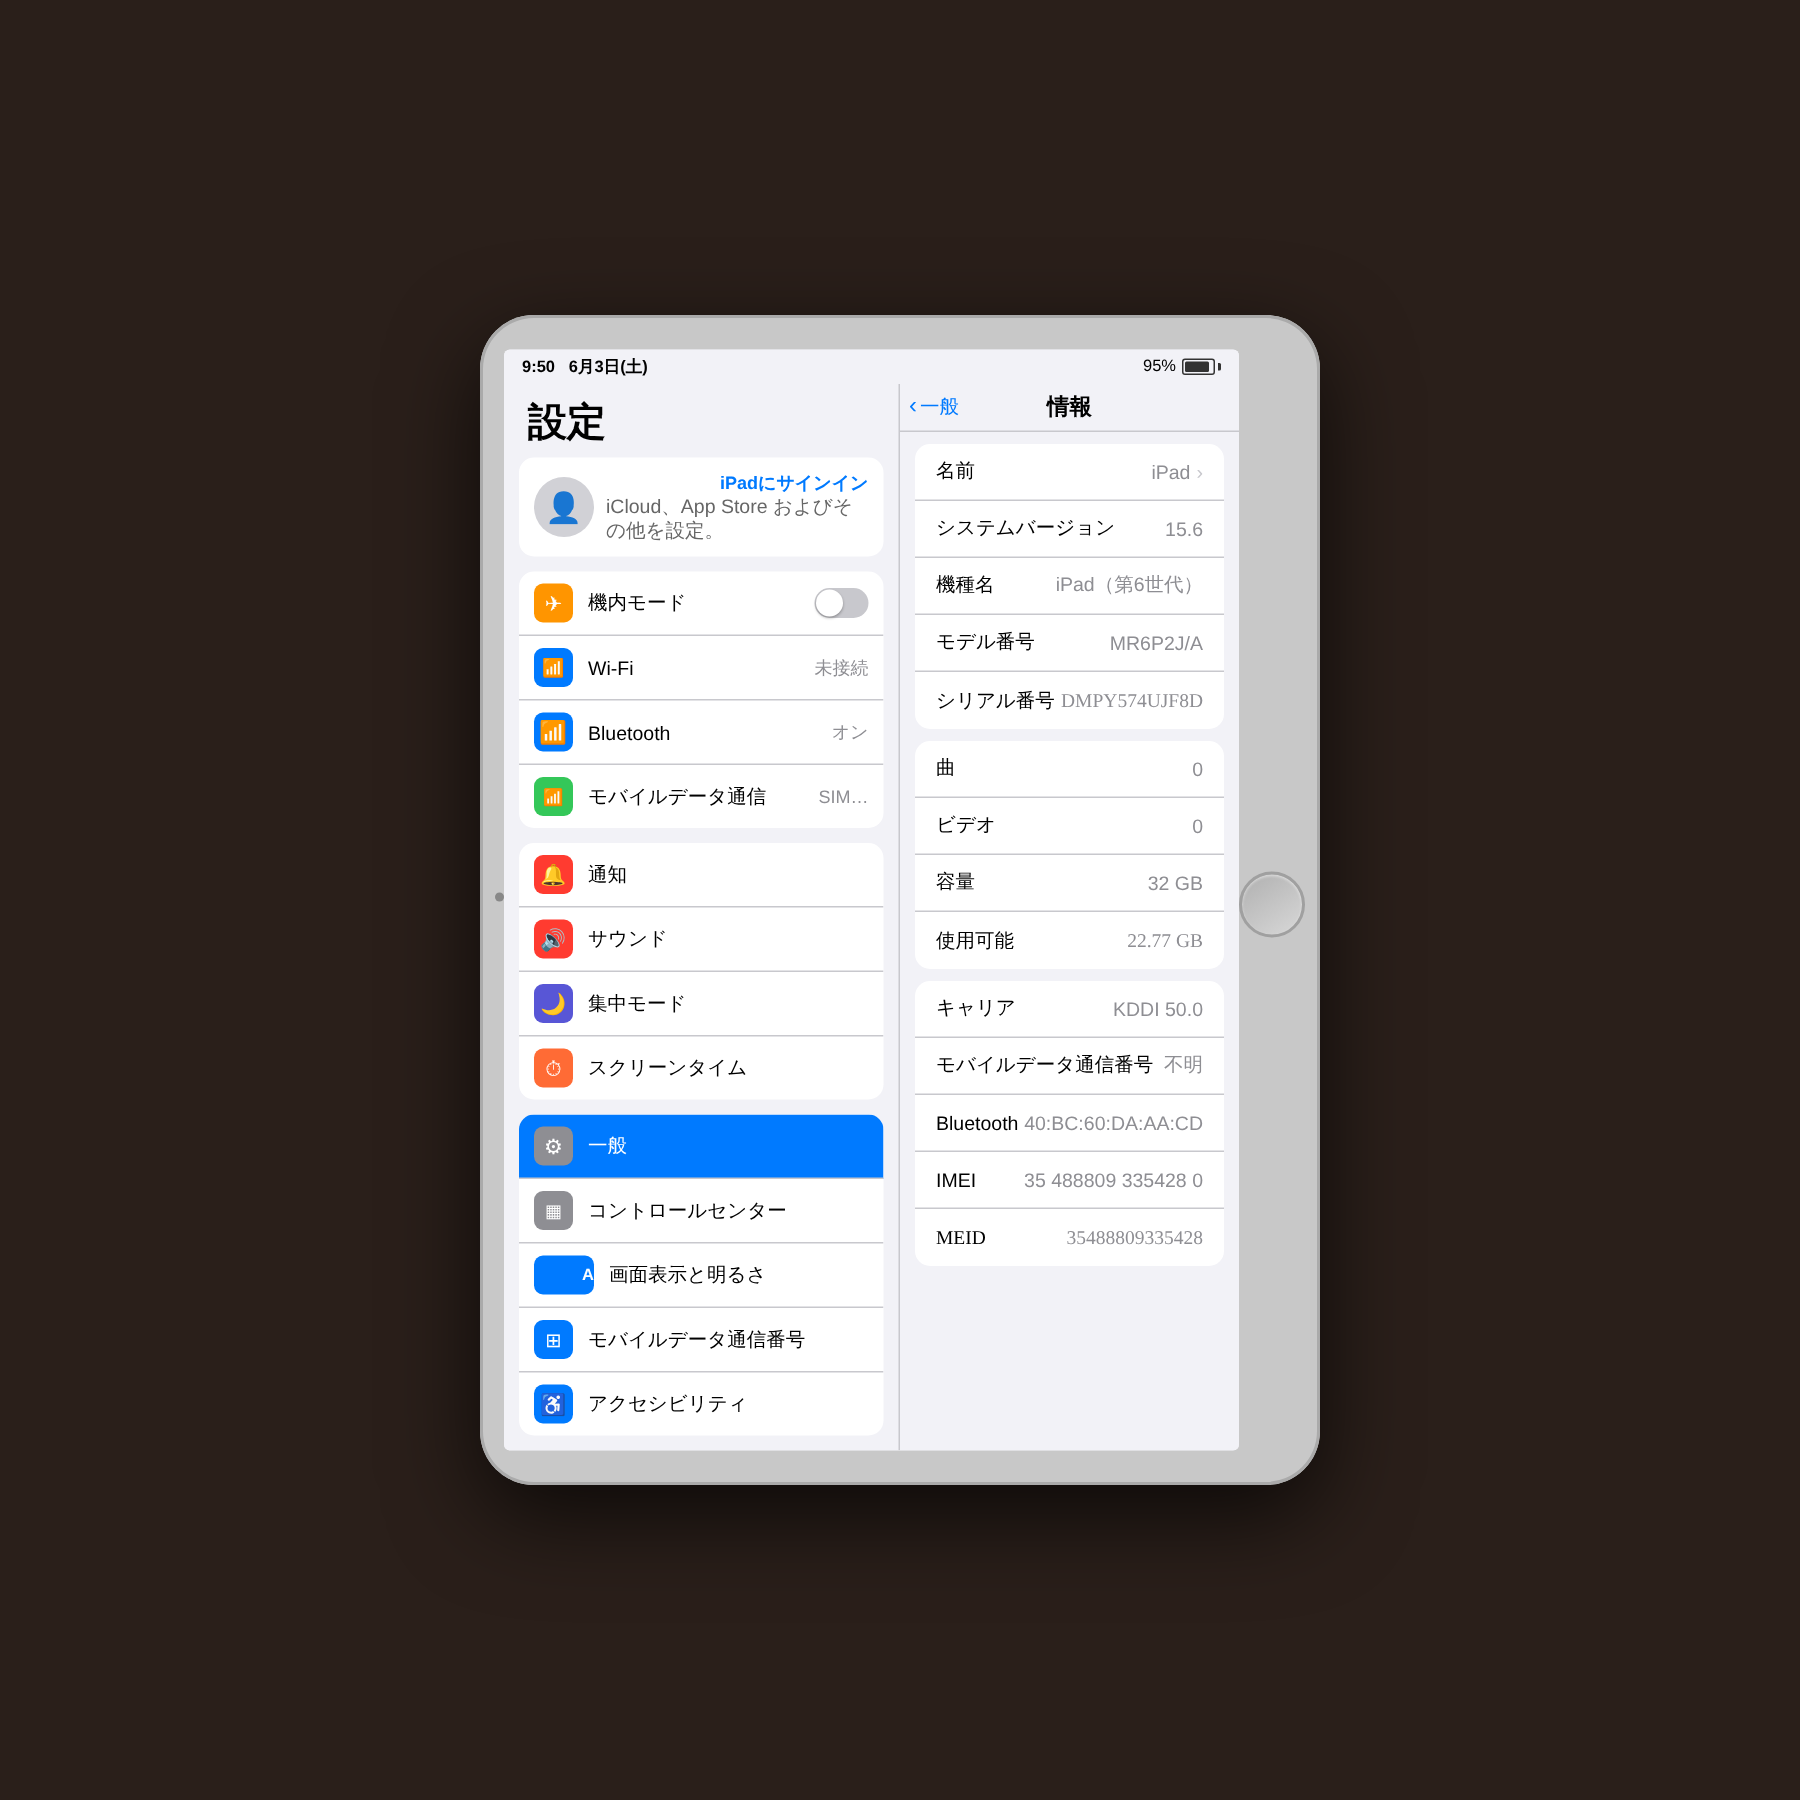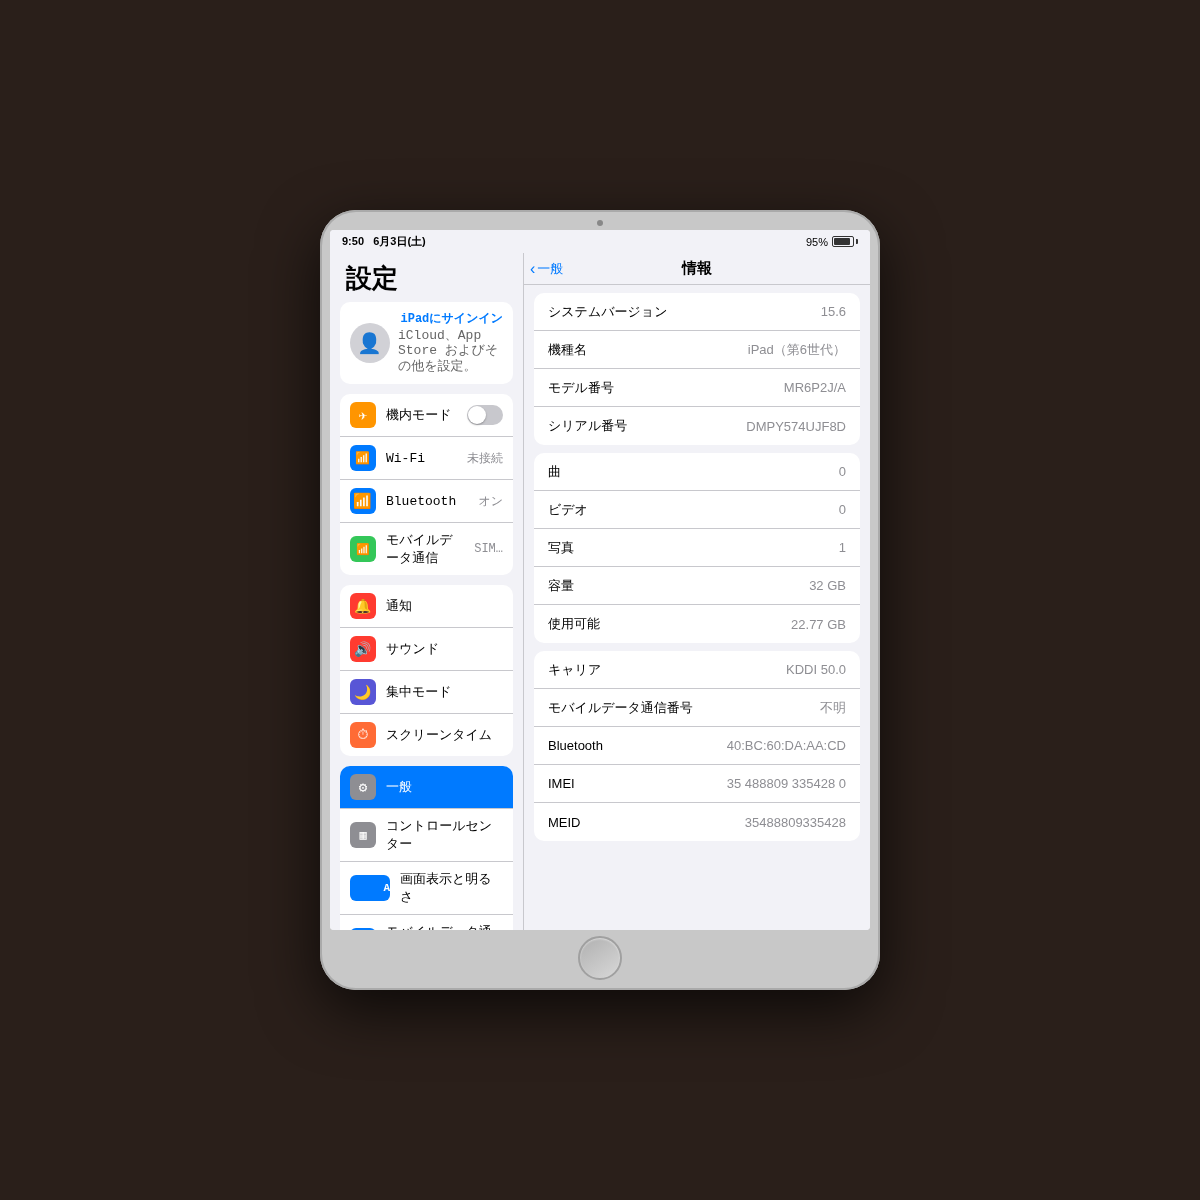--- a/index.html
+++ b/index.html
@@ -12,21 +12,20 @@
       height: 1200px;
       font-family: -apple-system, 'Helvetica Neue', Arial, sans-serif;
     }
 
     .ipad-outer {
       width: 560px;
       height: 780px;
       background: #c8c8c8;
       border-radius: 36px;
       display: flex;
-      flex-direction: column;
       align-items: center;
       padding: 10px;
       box-shadow: 0 20px 60px rgba(0,0,0,0.7), inset 0 0 0 2px #aaa;
       position: relative;
     }
 
     .camera-dot {
       width: 6px;
       height: 6px;
       background: #888;
@@ -107,26 +106,25 @@
 
     
     .main-content {
       display: flex;
       flex: 1;
       overflow: hidden;
     }
 
     
     .sidebar {
-      width: 194px;
+      width: 264px;
       background: #f2f2f7;
       overflow-y: auto;
       flex-shrink: 0;
       border-right: 1px solid #c8c8cd;
-      font-family: Liberation Mono, monospace;
     }
 
     .sidebar-title {
       font-size: 26px;
       font-weight: 700;
       padding: 8px 16px 6px;
       color: #000;
     }
 
     .profile-section {
@@ -304,20 +302,21 @@
       display: flex;
       align-items: center;
       justify-content: space-between;
       padding: 9px 14px;
       border-bottom: 0.5px solid #c8c8cd;
       min-height: 38px;
     }
 
     .detail-row:last-child {
       border-bottom: none;
+      font-family: Liberation Serif, serif;
     }
 
     .detail-row-label {
       font-size: 13px;
       color: #000;
     }
 
     .detail-row-value {
       font-size: 13px;
       color: #8e8e93;
@@ -446,20 +445,27 @@
         <div class="detail-nav">
           <div class="back-btn">
             <span class="chevron-left">‹</span>
             <span>一般</span>
           </div>
           <span class="detail-title">情報</span>
         </div>
 
         <div class="detail-group">
           <div class="detail-row">
+            <span class="detail-row-label">名前</span>
+            <div class="detail-row-value">
+              <span>iPad</span>
+              <span class="chevron">›</span>
+            </div>
+          </div>
+          <div class="detail-row">
             <span class="detail-row-label">システムバージョン</span>
             <div class="detail-row-value">
               <span>15.6</span>
             </div>
           </div>
           <div class="detail-row">
             <span class="detail-row-label">機種名</span>
             <div class="detail-row-value">
               <span>iPad（第6世代）</span>
             </div>
@@ -482,26 +488,20 @@
           <div class="detail-row">
             <span class="detail-row-label">曲</span>
             <div class="detail-row-value">
               <span>0</span>
             </div>
           </div>
           <div class="detail-row">
             <span class="detail-row-label">ビデオ</span>
             <div class="detail-row-value">
               <span>0</span>
-            </div>
-          </div>
-          <div class="detail-row">
-            <span class="detail-row-label">写真</span>
-            <div class="detail-row-value">
-              <span>1</span>
             </div>
           </div>
           <div class="detail-row">
             <span class="detail-row-label">容量</span>
             <div class="detail-row-value">
               <span>32 GB</span>
             </div>
           </div>
           <div class="detail-row">
             <span class="detail-row-label">使用可能</span>

